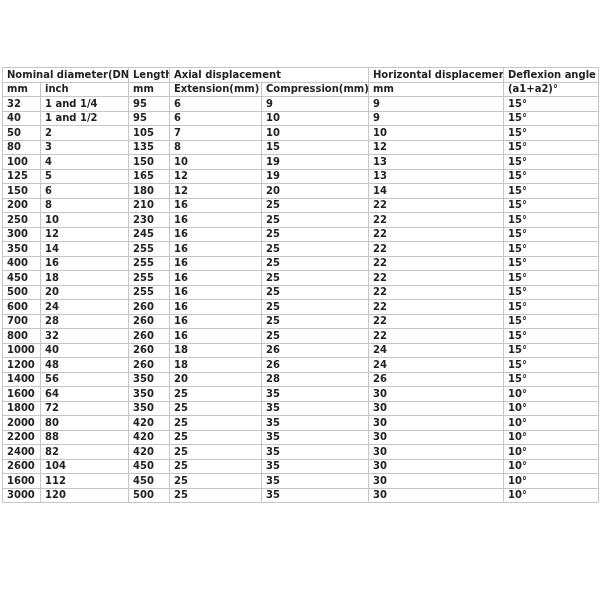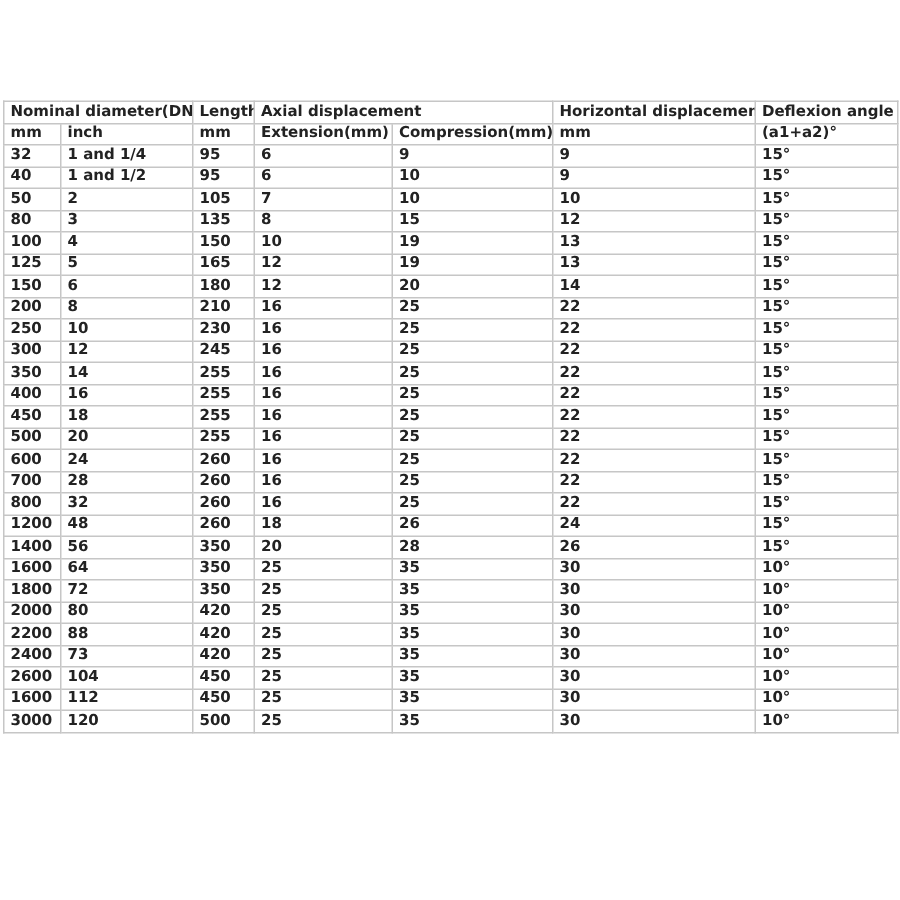--- a/index.html
+++ b/index.html
@@ -227,20 +227,29 @@
         <tr>
           <td>800</td>
           <td>32</td>
           <td>260</td>
           <td>16</td>
           <td>25</td>
           <td>22</td>
           <td>15°</td>
         </tr>
         <tr>
+          <td>1000</td>
+          <td>40</td>
+          <td>260</td>
+          <td>18</td>
+          <td>26</td>
+          <td>24</td>
+          <td>15°</td>
+        </tr>
+        <tr>
           <td>1200</td>
           <td>48</td>
           <td>260</td>
           <td>18</td>
           <td>26</td>
           <td>24</td>
           <td>15°</td>
         </tr>
         <tr>
           <td>1400</td>
@@ -282,21 +291,21 @@
           <td>2200</td>
           <td>88</td>
           <td>420</td>
           <td>25</td>
           <td>35</td>
           <td>30</td>
           <td>10°</td>
         </tr>
         <tr>
           <td>2400</td>
-          <td>73</td>
+          <td>82</td>
           <td>420</td>
           <td>25</td>
           <td>35</td>
           <td>30</td>
           <td>10°</td>
         </tr>
         <tr>
           <td>2600</td>
           <td>104</td>
           <td>450</td>

